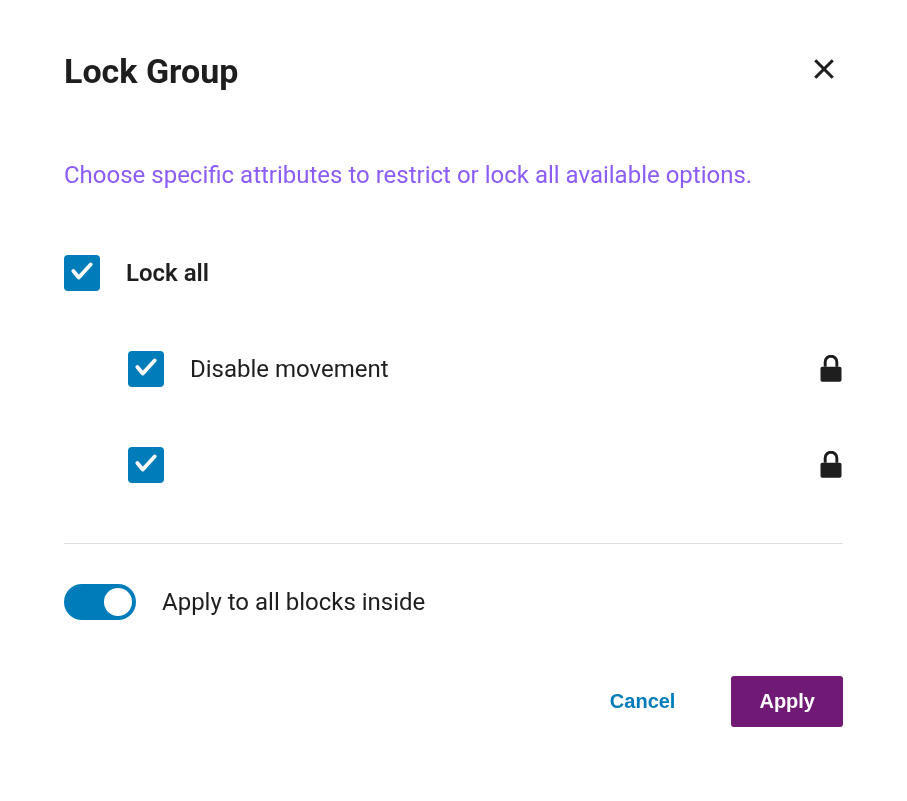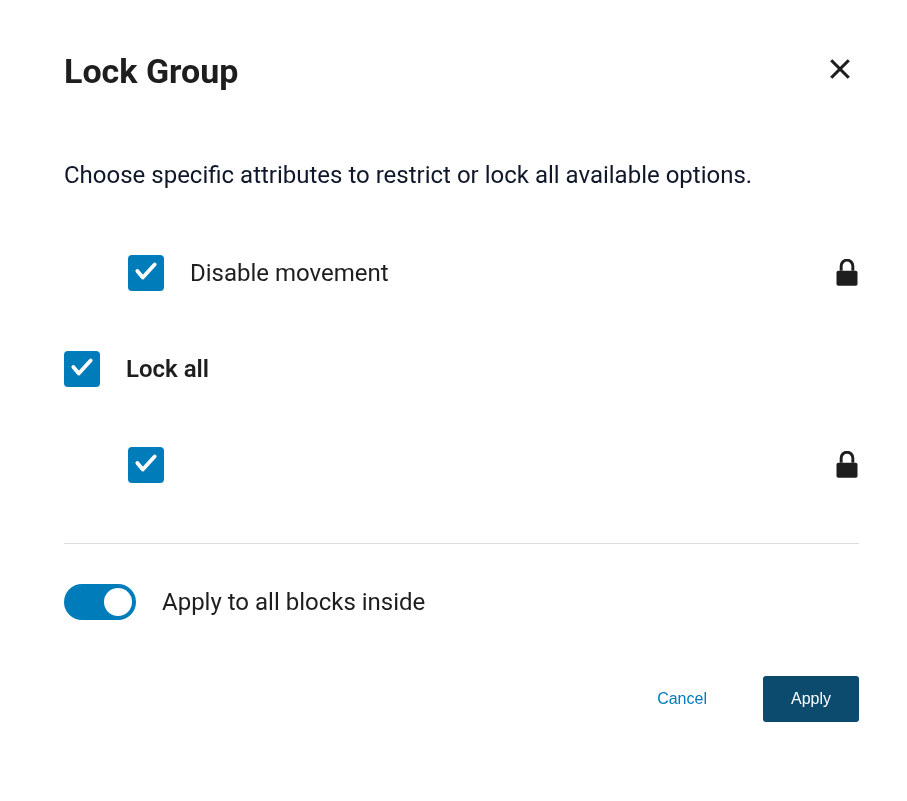--- a/index.html
+++ b/index.html
@@ -13,21 +13,21 @@
       width: 907px;
       height: 801px;
       position: relative;
     }
     .modal {
       position: absolute;
       top: 0;
       left: 0;
       right: 0;
       bottom: 0;
-      padding: 50px 48px 58px 64px;
+      padding: 50px 64px 58px 64px;
     }
     .modal-header {
       display: flex;
       justify-content: space-between;
       align-items: center;
       margin-bottom: 68px;
     }
     .modal-title {
       font-size: 34px;
       font-weight: 700;
@@ -41,21 +41,21 @@
       display: flex;
       align-items: center;
       justify-content: center;
     }
     .close-btn svg {
       width: 30px;
       height: 30px;
     }
     .description {
       font-size: 24px;
-      color: #0f172a;
+      color: #8b5cf6;
       margin-bottom: 62px;
       line-height: 1.4;
     }
     .option-row {
       display: flex;
       align-items: center;
       margin-bottom: 60px;
     }
     .option-row.indented {
       padding-left: 64px;
@@ -126,32 +126,32 @@
       color: #1e1e1e;
       margin-left: 26px;
     }
     .modal-footer {
       display: flex;
       justify-content: flex-end;
       gap: 28px;
       align-items: center;
     }
     .btn {
-      font-size: 16px;
+      font-size: 20px;
       padding: 14px 28px;
       border: none;
       cursor: pointer;
-      font-weight: 400;
+      font-weight: 700;
     }
     .btn-cancel {
       background: none;
       color: #007cba;
     }
     .btn-apply {
-      background: #0c4a6e;
+      background: #701a75;
       color: #fff;
       border-radius: 3px;
     }
   </style>
 </head>
 <body>
 
 <div class="modal">
   <div class="modal-header">
     <h1 class="modal-title">Lock Group</h1>
@@ -159,49 +159,49 @@
       <span>
         <svg viewBox="0 0 24 24" fill="none" stroke="#1e1e1e" stroke-width="2.5">
           <line x1="5" y1="5" x2="19" y2="19"></line>
           <line x1="19" y1="5" x2="5" y2="19"></line>
         </svg>
       </span>
     </button>
   </div>
 
   <p class="description">Choose specific attributes to restrict or lock all available options.</p>
+
+  <div class="option-row">
+    <div class="checkbox">
+      <span>
+        <svg viewBox="0 0 24 24" fill="none" stroke="#fff" stroke-width="3.5" stroke-linecap="round" stroke-linejoin="round">
+          <polyline points="4 12 9 18 20 6"></polyline>
+        </svg>
+      </span>
+    </div>
+    <span class="option-label">Lock all</span>
+  </div>
 
   <div class="option-row indented">
     <div class="checkbox">
       <span>
         <svg viewBox="0 0 24 24" fill="none" stroke="#fff" stroke-width="3.5" stroke-linecap="round" stroke-linejoin="round">
           <polyline points="4 12 9 18 20 6"></polyline>
         </svg>
       </span>
     </div>
     <span class="option-label normal">Disable movement</span>
     <span class="lock-icon">
       <svg viewBox="0 0 20 24" fill="#1e1e1e">
         <rect x="1" y="10" width="18" height="13" rx="1.5"></rect>
         <path d="M 5 10 L 5 6 A 5 5 0 0 1 15 6 L 15 10" fill="none" stroke="#1e1e1e" stroke-width="2.5"></path>
       </svg>
     </span>
   </div>
 
-  <div class="option-row">
-    <div class="checkbox">
-      <span>
-        <svg viewBox="0 0 24 24" fill="none" stroke="#fff" stroke-width="3.5" stroke-linecap="round" stroke-linejoin="round">
-          <polyline points="4 12 9 18 20 6"></polyline>
-        </svg>
-      </span>
-    </div>
-    <span class="option-label">Lock all</span>
-  </div>
-
   <div class="option-row indented">
     <div class="checkbox">
       <span>
         <svg viewBox="0 0 24 24" fill="none" stroke="#fff" stroke-width="3.5" stroke-linecap="round" stroke-linejoin="round">
           <polyline points="4 12 9 18 20 6"></polyline>
         </svg>
       </span>
     </div>
     <span class="lock-icon">
       <svg viewBox="0 0 20 24" fill="#1e1e1e">

